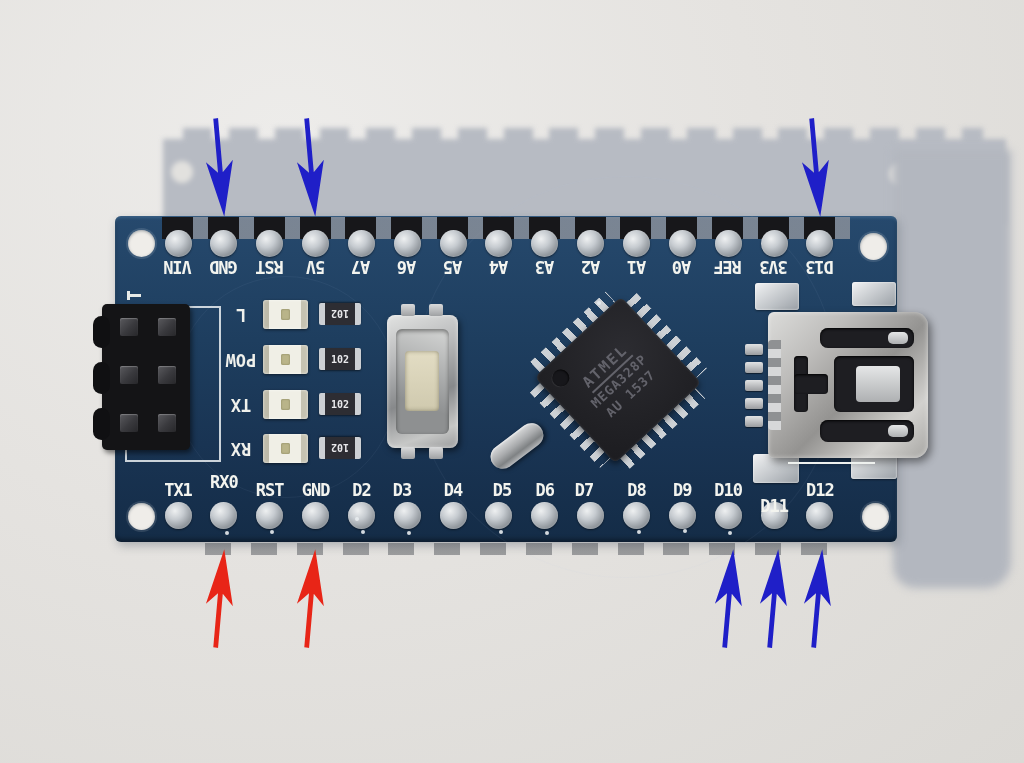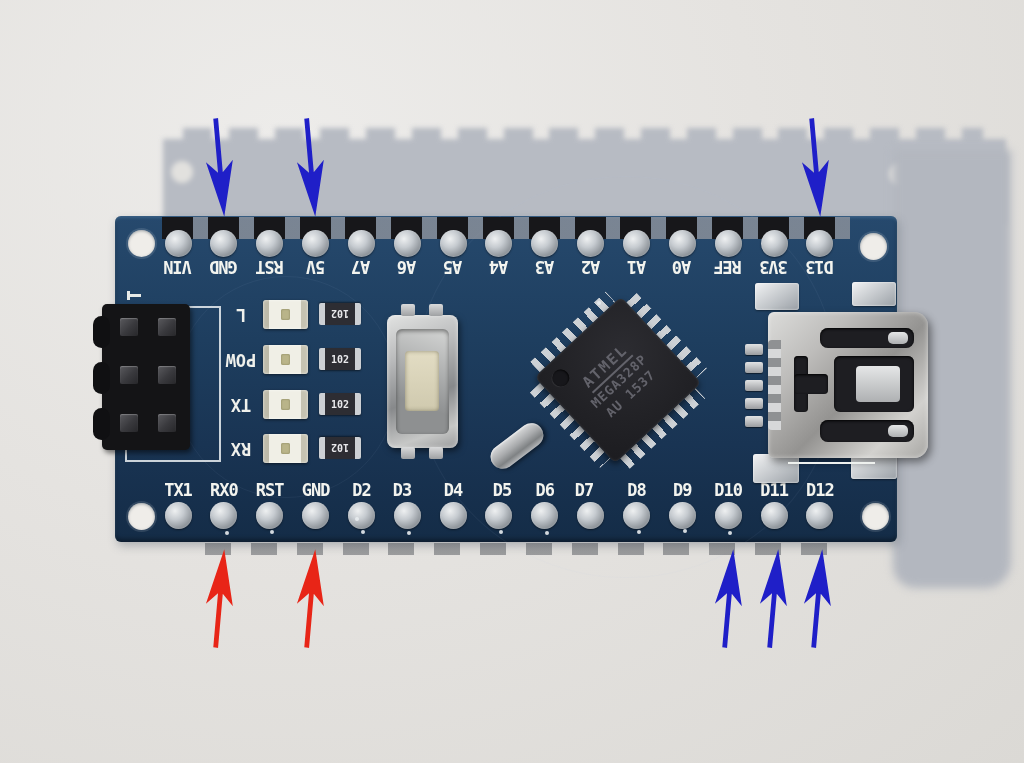--- a/index.html
+++ b/index.html
@@ -149,21 +149,21 @@
         <div class="pinlabel flip" style="left: 613.2px; top: 41px;">REF</div>
         <div class="dot" style="left: 645.55px; top: 14px;"></div>
         <div class="pinlabel flip" style="left: 659.05px; top: 41px;">3V3</div>
         <div class="dot" style="left: 691.4px; top: 14px;"></div>
         <div class="pinlabel flip" style="left: 704.9px; top: 41px;">D13</div>
       </div>
     <div id="bottom-pin-row">
         <div class="dot" style="left: 49.5px; top: 286px;"></div>
         <div class="pinlabel" style="left: 63px; top: 264px;">TX1</div>
         <div class="dot" style="left: 95.35px; top: 286px;"></div>
-        <div class="pinlabel" style="left: 108.85px; top: 264px;">RX0</div>
+        <div class="pinlabel" style="left: 108.85px; top: 256px;">RX0</div>
         <div class="dot" style="left: 141.2px; top: 286px;"></div>
         <div class="pinlabel" style="left: 154.7px; top: 264px;">RST</div>
         <div class="dot" style="left: 187.05px; top: 286px;"></div>
         <div class="pinlabel" style="left: 200.55px; top: 264px;">GND</div>
         <div class="dot" style="left: 232.9px; top: 286px;"></div>
         <div class="pinlabel" style="left: 246.4px; top: 264px;">D2</div>
         <div class="dot" style="left: 278.75px; top: 286px;"></div>
         <div class="pinlabel" style="left: 287px; top: 264px;">D3</div>
         <div class="dot" style="left: 324.6px; top: 286px;"></div>
         <div class="pinlabel" style="left: 338.1px; top: 264px;">D4</div>
@@ -173,21 +173,21 @@
         <div class="pinlabel" style="left: 429.8px; top: 264px;">D6</div>
         <div class="dot" style="left: 462.15px; top: 286px;"></div>
         <div class="pinlabel" style="left: 469px; top: 264px;">D7</div>
         <div class="dot" style="left: 508px; top: 286px;"></div>
         <div class="pinlabel" style="left: 521.5px; top: 264px;">D8</div>
         <div class="dot" style="left: 553.85px; top: 286px;"></div>
         <div class="pinlabel" style="left: 567.35px; top: 264px;">D9</div>
         <div class="dot" style="left: 599.7px; top: 286px;"></div>
         <div class="pinlabel" style="left: 613.2px; top: 264px;">D10</div>
         <div class="dot" style="left: 645.55px; top: 286px;"></div>
-        <div class="pinlabel" style="left: 659.05px; top: 264px;">D11</div>
+        <div class="pinlabel" style="left: 659.05px; top: 280px;">D11</div>
         <div class="dot" style="left: 691.4px; top: 286px;"></div>
         <div class="pinlabel" style="left: 704.9px; top: 264px;">D12</div>
       </div>
 
     <div class="icsp-box"></div>
     <div class="icsp">
       <div class="bump" style="top:12px;"></div>
       <div class="bump" style="top:58px;"></div>
       <div class="bump" style="top:104px;"></div>
       <div class="pin6" style="left:18px;top:14px;"></div>

